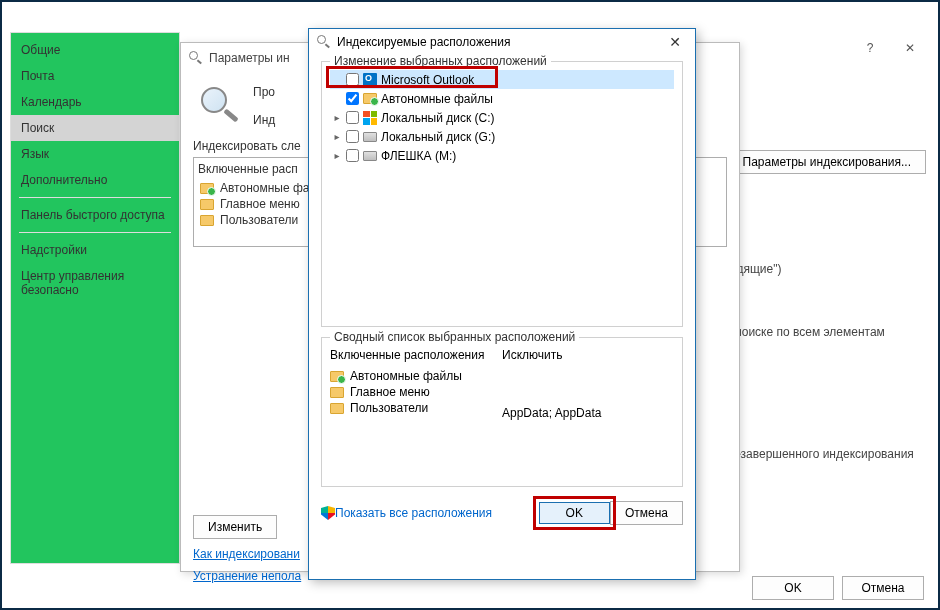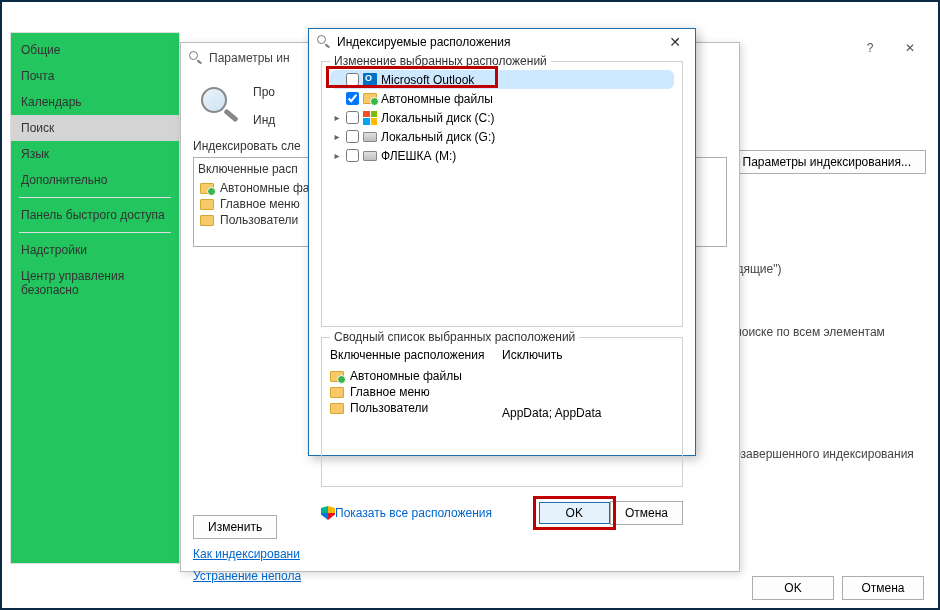--- a/index.html
+++ b/index.html
@@ -34,30 +34,30 @@
   .mag-icon .handle { position: absolute; width: 16px; height: 5px; background: #888; transform: rotate(40deg); left: 30px; top: 28px; border-radius: 2px; }
   .pw-label { margin: 8px 0 4px; }
   .pw-listbox { border: 1px solid #adadad; background: #fff; padding: 4px; height: 90px; overflow: hidden; }
   .pw-listbox .row { display: flex; align-items: center; gap: 6px; padding: 1px 2px; }
   .folder-icon { width: 14px; height: 11px; background: #f6c969; border: 1px solid #d9a531; border-radius: 1px; position: relative; }
   .folder-icon.green::after { content: ""; position: absolute; right: -3px; bottom: -3px; width: 7px; height: 7px; background: #3bb54a; border-radius: 50%; border: 1px solid #fff; }
   .pw-actions { margin-top: 8px; }
   .pw-link { color: #0066cc; text-decoration: underline; margin-top: 8px; display: block; }
 
   
-  .idx-dialog { position: absolute; left: 306px; top: 26px; width: 388px; height: 428px; background: #fff; border: 1px solid #1a6fb0; box-shadow: 3px 3px 10px rgba(0,0,0,.25); }
+  .idx-dialog { position: absolute; left: 306px; top: 26px; width: 388px; height: 552px; background: #fff; border: 1px solid #1a6fb0; box-shadow: 3px 3px 10px rgba(0,0,0,.25); }
   .idx-title { height: 26px; display: flex; align-items: center; padding: 0 8px; gap: 6px; }
   .idx-title .spacer { flex: 1; }
   .idx-close { font-size: 14px; color: #333; width: 24px; text-align: center; }
   .idx-body { padding: 6px 12px 8px; }
   .groupbox { border: 1px solid #d0d0d0; padding: 8px; position: relative; margin-bottom: 10px; }
   .groupbox > .legend { position: absolute; top: -8px; left: 8px; background: #fff; padding: 0 4px; color: #333; }
   .tree { height: 248px; overflow: hidden; }
   .tree .row { display: flex; align-items: center; gap: 4px; padding: 1px 2px; height: 19px; }
-  .tree .row.sel { background: #cde8ff; border-radius: 6px; }
+  .tree .row.sel { background: #cde8ff; }
   .tree .expander { width: 10px; text-align: center; color: #666; font-size: 10px; }
   .tree input[type=checkbox] { margin: 0; width: 13px; height: 13px; }
   .disk-icon { width: 14px; height: 10px; background: linear-gradient(#e0e0e0,#bfbfbf); border: 1px solid #888; border-radius: 1px; }
   .win-icon { width: 14px; height: 14px; display: grid; grid-template: 1fr 1fr / 1fr 1fr; gap: 1px; }
   .win-icon span:nth-child(1){background:#f25022}.win-icon span:nth-child(2){background:#7fba00}.win-icon span:nth-child(3){background:#00a4ef}.win-icon span:nth-child(4){background:#ffb900}
   .ol-icon { width: 14px; height: 14px; background: #0072c6; position: relative; border-radius: 1px; }
   .ol-icon::after { content: "O"; color: #fff; font-size: 9px; position: absolute; left: 2px; top: 0; font-weight: bold; }
   .red-box { border: 3px solid #c00000; position: absolute; pointer-events: none; }
   .summary { height: 150px; }
   .summary-cols { display: flex; height: 100%; }

